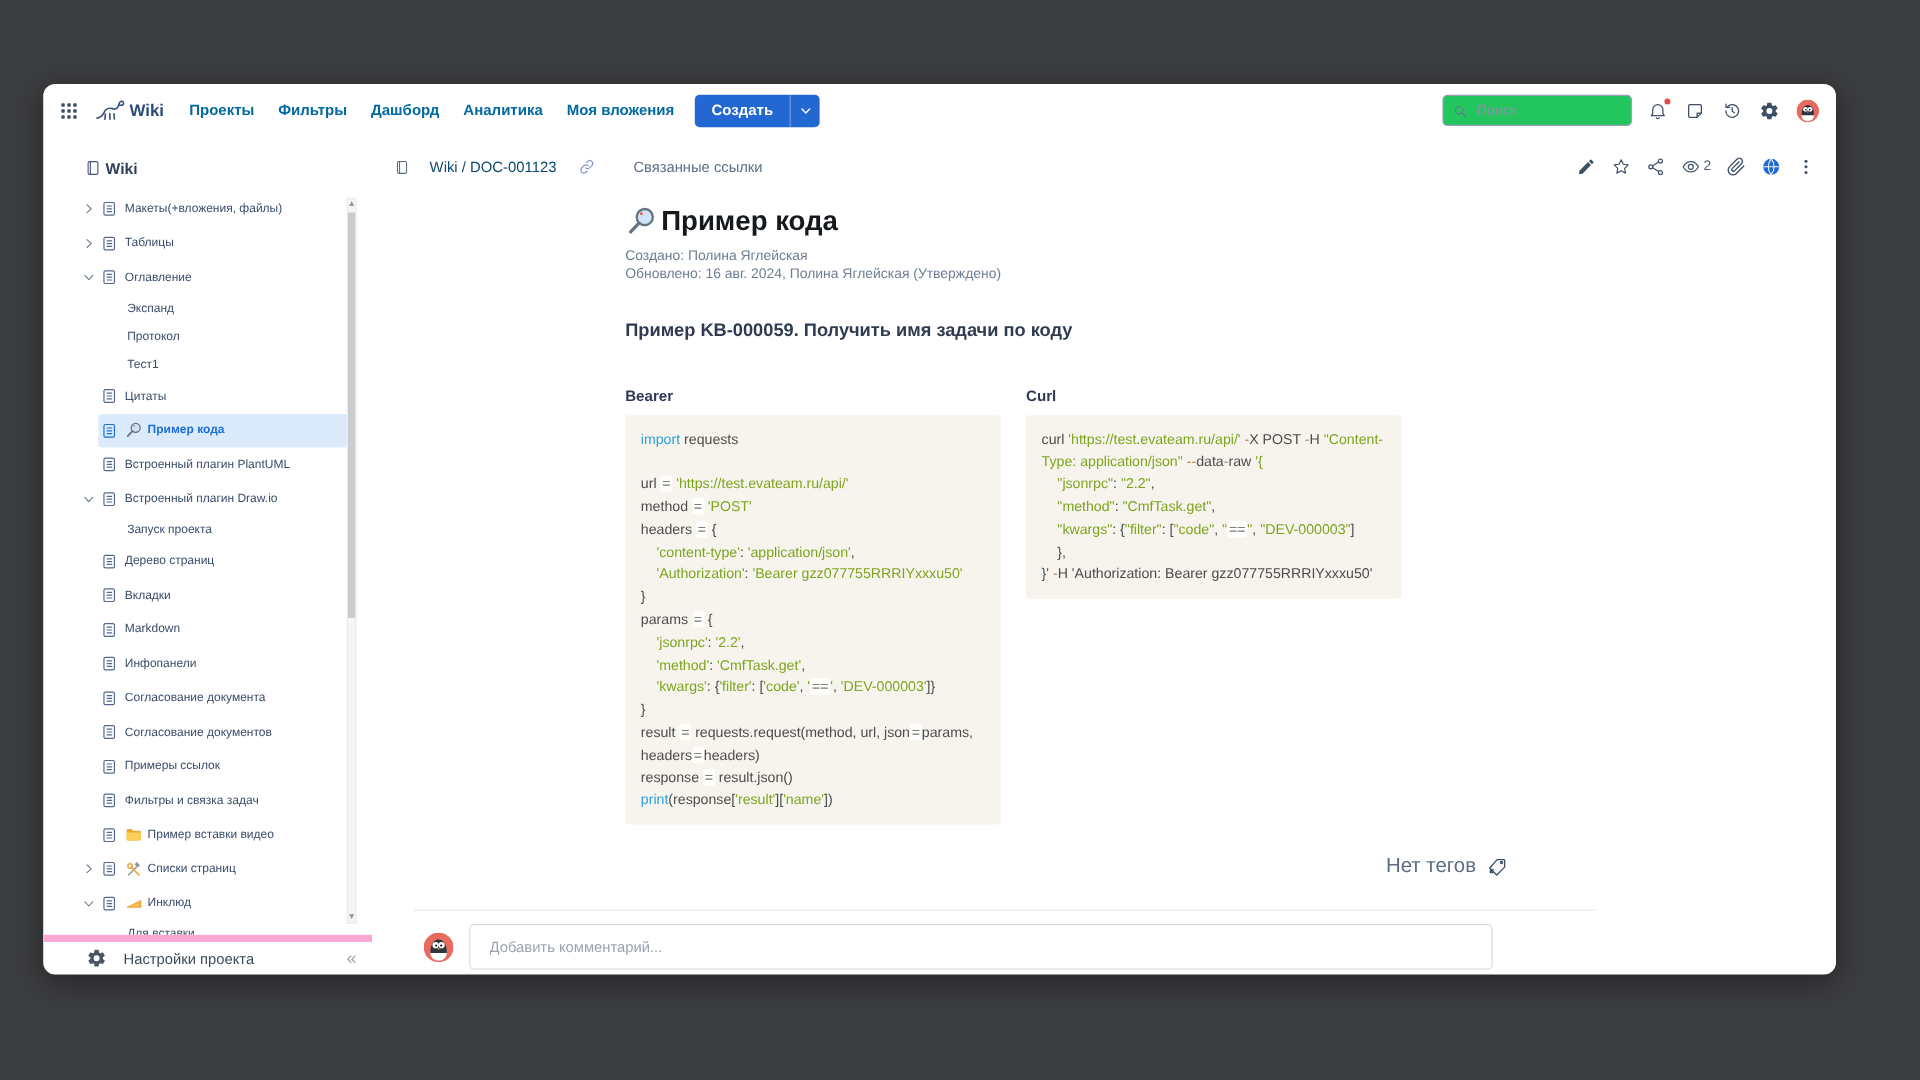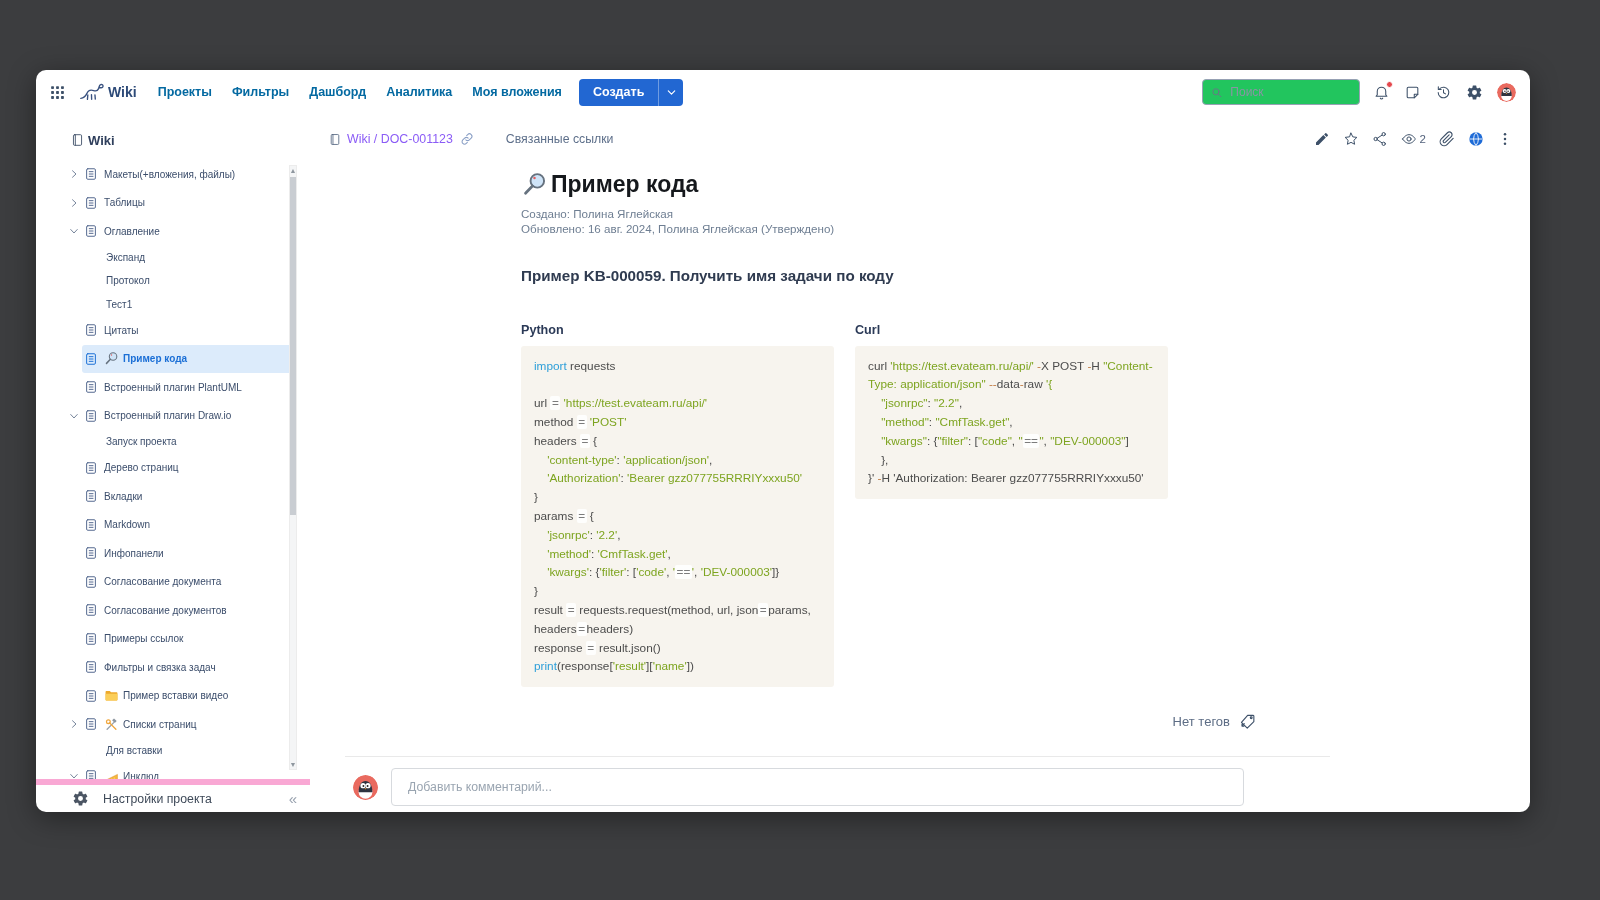--- a/index.html
+++ b/index.html
@@ -48,21 +48,21 @@
   .sb-thumb{position:absolute;top:11px;left:0;right:0;height:56%;background:#c9cdd2;}
   .sb-arr{position:absolute;left:0;right:0;height:9px;color:#8f979f;font-size:7px;display:flex;align-items:center;justify-content:center;}
   .sb-arr.up{top:0;} .sb-arr.down{bottom:0;}
   .side-foot{position:absolute;left:0;right:0;bottom:0;height:33px;border-top:6px solid #f9a8d4;display:flex;align-items:center;padding-left:36px;gap:14px;color:#3f4a59;font-size:12.3px;}
   .foot-gear{width:17px;height:17px;color:#4b5563;cursor:pointer;}
   .collapse{position:absolute;right:14px;color:#98a1ae;font-size:15px;cursor:pointer;letter-spacing:-1px;}
 
   
   .main{flex:1;position:relative;padding:13px 0 0 18px;overflow:hidden;}
   .main-top{display:flex;align-items:center;height:24px;}
-  .crumb{display:flex;gap:5px;font-size:12.4px;color:#8b5cf6;cursor:pointer;}
+  .crumb{display:flex;gap:16px;font-size:12.4px;color:#0c4a6e;cursor:pointer;}
   .crumb .book-ic{width:14px;height:15px;color:#5a6b85;}
   .link-ic{width:14px;height:14px;color:#8ba0c6;margin-left:2px;}
   .tab{margin-left:32px;font-size:12.3px;color:#5d6f8a;cursor:pointer;}
   .actions{margin-left:auto;margin-right:17px;display:flex;align-items:center;gap:13px;color:#3d5068;}
   .act{width:16px;height:16px;cursor:pointer;}
   .views{display:flex;align-items:center;gap:3px;cursor:pointer;}
   .views b{font-weight:400;font-size:11.5px;color:#53627c;}
   .globe-act{color:#1e6bd7;}
 
   .content{margin-left:193px;width:740px;}
@@ -74,21 +74,21 @@
   .cols{display:flex;gap:21px;margin-top:39px;align-items:flex-start;}
   .col{width:313px;}
   .code-title{font-size:12.6px;font-weight:700;color:#2b3a57;margin-bottom:9px;}
   .code{background:#f7f4ee;border-radius:3px;padding:11px 13px;font-size:11.8px;line-height:18.8px;color:#4c4c4c;}
   .cl{white-space:pre-wrap;overflow-wrap:break-word;min-height:18.8px;}
   .cl .k{color:#2e9fd9;}
   .cl .s{color:#7da41f;}
   .cl .o{color:#7c7c7c;background:#fefefd;border-radius:2px;padding:0 1.5px;}
   .cl .d{color:#c27d45;}
   .cl .p{color:#4c4c4c;}
-  .tags-row{margin-top:25px;display:flex;justify-content:flex-end;align-items:center;gap:9px;padding-right:4px;color:#5d6d85;font-size:13px;}
+  .tags-row{margin-top:25px;display:flex;justify-content:flex-end;align-items:center;gap:9px;padding-right:4px;color:#5d6d85;font-size:17px;}
   .tag-ic{width:18px;height:18px;color:#3d5068;cursor:pointer;}
   .divider{margin:26px 0 0 17px;width:985px;border-top:1px solid #e9e9e9;}
   .comment-row{margin-top:11px;margin-left:25px;display:flex;align-items:flex-start;gap:13px;}
   .c-avatar{width:25px;height:25px;border-radius:50%;overflow:hidden;flex:none;margin-top:7px;}
   .comment-input{width:853px;height:38px;border:1px solid #d7dade;border-radius:4px;padding:0 16px;font-size:12.3px;font-family:inherit;color:#3c4858;outline:none;}
   .comment-input::placeholder{color:#9aa5b1;}
 </style>
 </head>
 <body>
 
@@ -455,26 +455,20 @@
                 <svg width="100%" height="100%" viewBox="0 0 24 24">
                   <path d="M5 19.5 15.5 9" stroke="#9aa3ad" stroke-width="2.2" stroke-linecap="round"></path>
                   <path d="M13 5.2l4.3 4.3 3-3-4.3-4.3z" fill="#8d969f"></path>
                   <path d="M19 19.5 8.5 9" stroke="#f0a73e" stroke-width="2.2" stroke-linecap="round"></path>
                   <circle cx="7" cy="7.5" r="3" fill="none" stroke="#f0a73e" stroke-width="2"></circle>
                 </svg>
               </span>
               <span class="trl">Списки страниц</span>
             </div>
           </div>
-          <div class="tree-row child">
-            <span class="chev ic"></span>
-            <div class="trc">
-              <span class="trl chl">Для вставки</span>
-            </div>
-          </div>
           <div class="tree-row">
             <span class="chev ic">
               <svg width="100%" height="100%" viewBox="0 0 24 24" fill="none" stroke="currentColor" stroke-width="1.8" stroke-linecap="round" stroke-linejoin="round">
                 <path d="M5.5 9l6.5 7 6.5-7"></path>
               </svg>
             </span>
             <div class="trc">
               <span class="doc ic">
                 <svg width="100%" height="100%" viewBox="0 0 24 24" fill="none" stroke="currentColor" stroke-width="1.7" stroke-linecap="round" stroke-linejoin="round">
                   <rect x="4.5" y="3" width="15" height="18" rx="2"></rect>
@@ -482,20 +476,26 @@
                 </svg>
               </span>
               <span class="emo ic">
                 <svg width="100%" height="100%" viewBox="0 0 24 24">
                   <path d="M21.5 17.8H3l18.5-9.2z" fill="#f5b73c" stroke="#d98f28" stroke-width=".8" stroke-linejoin="round"></path>
                   <circle cx="16.5" cy="14.5" r="1.1" fill="#fbd784"></circle>
                   <circle cx="12.5" cy="16" r=".9" fill="#fbd784"></circle>
                 </svg>
               </span>
               <span class="trl">Инклюд</span>
+            </div>
+          </div>
+          <div class="tree-row child">
+            <span class="chev ic"></span>
+            <div class="trc">
+              <span class="trl chl">Для вставки</span>
             </div>
           </div>
         </div>
       <div class="sb">
         <span class="sb-arr up">▲</span>
         <span class="sb-thumb"></span>
         <span class="sb-arr down">▼</span>
       </div>
       <div class="side-foot">
         <span class="ic foot-gear">
@@ -588,21 +588,21 @@
             </span>
           <span class="page-title">Пример кода</span>
         </div>
         <div class="meta">
           <div>Создано: Полина Яглейская</div>
           <div>Обновлено: 16 авг. 2024, Полина Яглейская  (Утверждено)</div>
         </div>
         <div class="h2">Пример KB-000059. Получить имя задачи по коду</div>
         <div class="cols">
             <div class="col">
-              <div class="code-title">Python</div>
+              <div class="code-title">Bearer</div>
               <div class="code">
                 <div class="cl"><span class="k">import</span><span class="p"> requests</span></div>
                 <div class="cl"><span class="p"></span></div>
                 <div class="cl"><span class="p">url </span><span class="o">=</span><span class="p"> </span><span class="s">'https://test.evateam.ru/api/'</span></div>
                 <div class="cl"><span class="p">method </span><span class="o">=</span><span class="p"> </span><span class="s">'POST'</span></div>
                 <div class="cl"><span class="p">headers </span><span class="o">=</span><span class="p"> {</span></div>
                 <div class="cl"><span class="p">    </span><span class="s">'content-type'</span><span class="p">: </span><span class="s">'application/json'</span><span class="p">,</span></div>
                 <div class="cl"><span class="p">    </span><span class="s">'Authorization'</span><span class="p">: </span><span class="s">'Bearer gzz077755RRRIYxxxu50'</span></div>
                 <div class="cl"><span class="p">}</span></div>
                 <div class="cl"><span class="p">params </span><span class="o">=</span><span class="p"> {</span></div>

